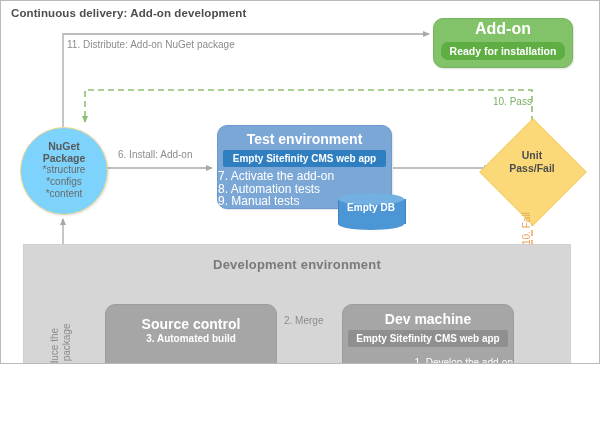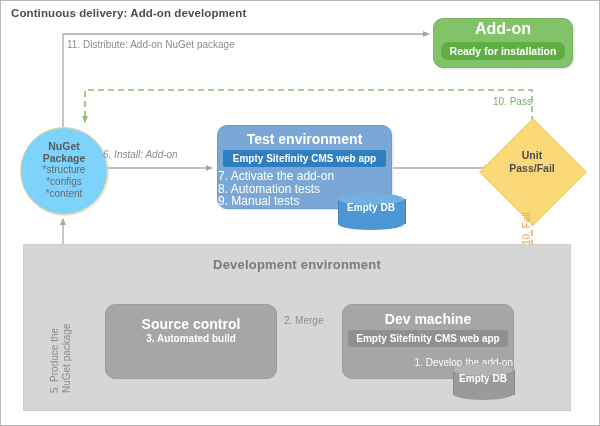--- a/index.html
+++ b/index.html
@@ -1,18 +1,18 @@
 <!DOCTYPE html>
 <html><head>
 <meta charset="utf-8">
 <style>
   html,body{margin:0;padding:0;background:#ffffff;}
   body{font-family:"Liberation Sans", sans-serif;}
   #canvas{
-    position:relative;width:600px;height:426px;background:#ffffff;
+    position:relative;width:600px;height:364px;background:#ffffff;
     border:1px solid #b9b9b9;box-sizing:border-box;overflow:hidden;padding-left:38px;
   }
   .ttl{
     position:absolute;left:10px;top:6px;font-size:11.5px;font-weight:bold;
     color:#4d4d4d;letter-spacing:0.1px;white-space:nowrap;
   }
 
   
   #wires{position:absolute;left:0;top:0;width:600px;height:426px;}
 
@@ -234,21 +234,21 @@
 
   <div class="db db-gray">
     <div class="body"></div>
     <div class="bot"></div>
     <div class="top"></div>
     <div class="txt">Empty DB</div>
   </div>
 
   <div class="elbl grey" style="left:66px;top:38px;">11. Distribute: Add-on NuGet package</div>
 
-  <div class="elbl grey" style="left:102px;top:148px;font-style:italic;">6. Install: Add-on</div>
+  <div class="elbl grey" style="left:117px;top:148px;">6. Install: Add-on</div>
 
   <div class="elbl green" style="left:492px;top:95px;">10. Pass</div>
 
   <div class="elbl orange vert" style="left:520px;top:244px;">10. Fail</div>
 
   <div class="elbl grey" style="left:283px;top:314px;">2. Merge</div>
 
   <div class="elbl grey vert" style="left:48px;top:392px;">5. Produce the</div>
   <div class="elbl grey vert" style="left:60px;top:392px;">NuGet package</div>
 

